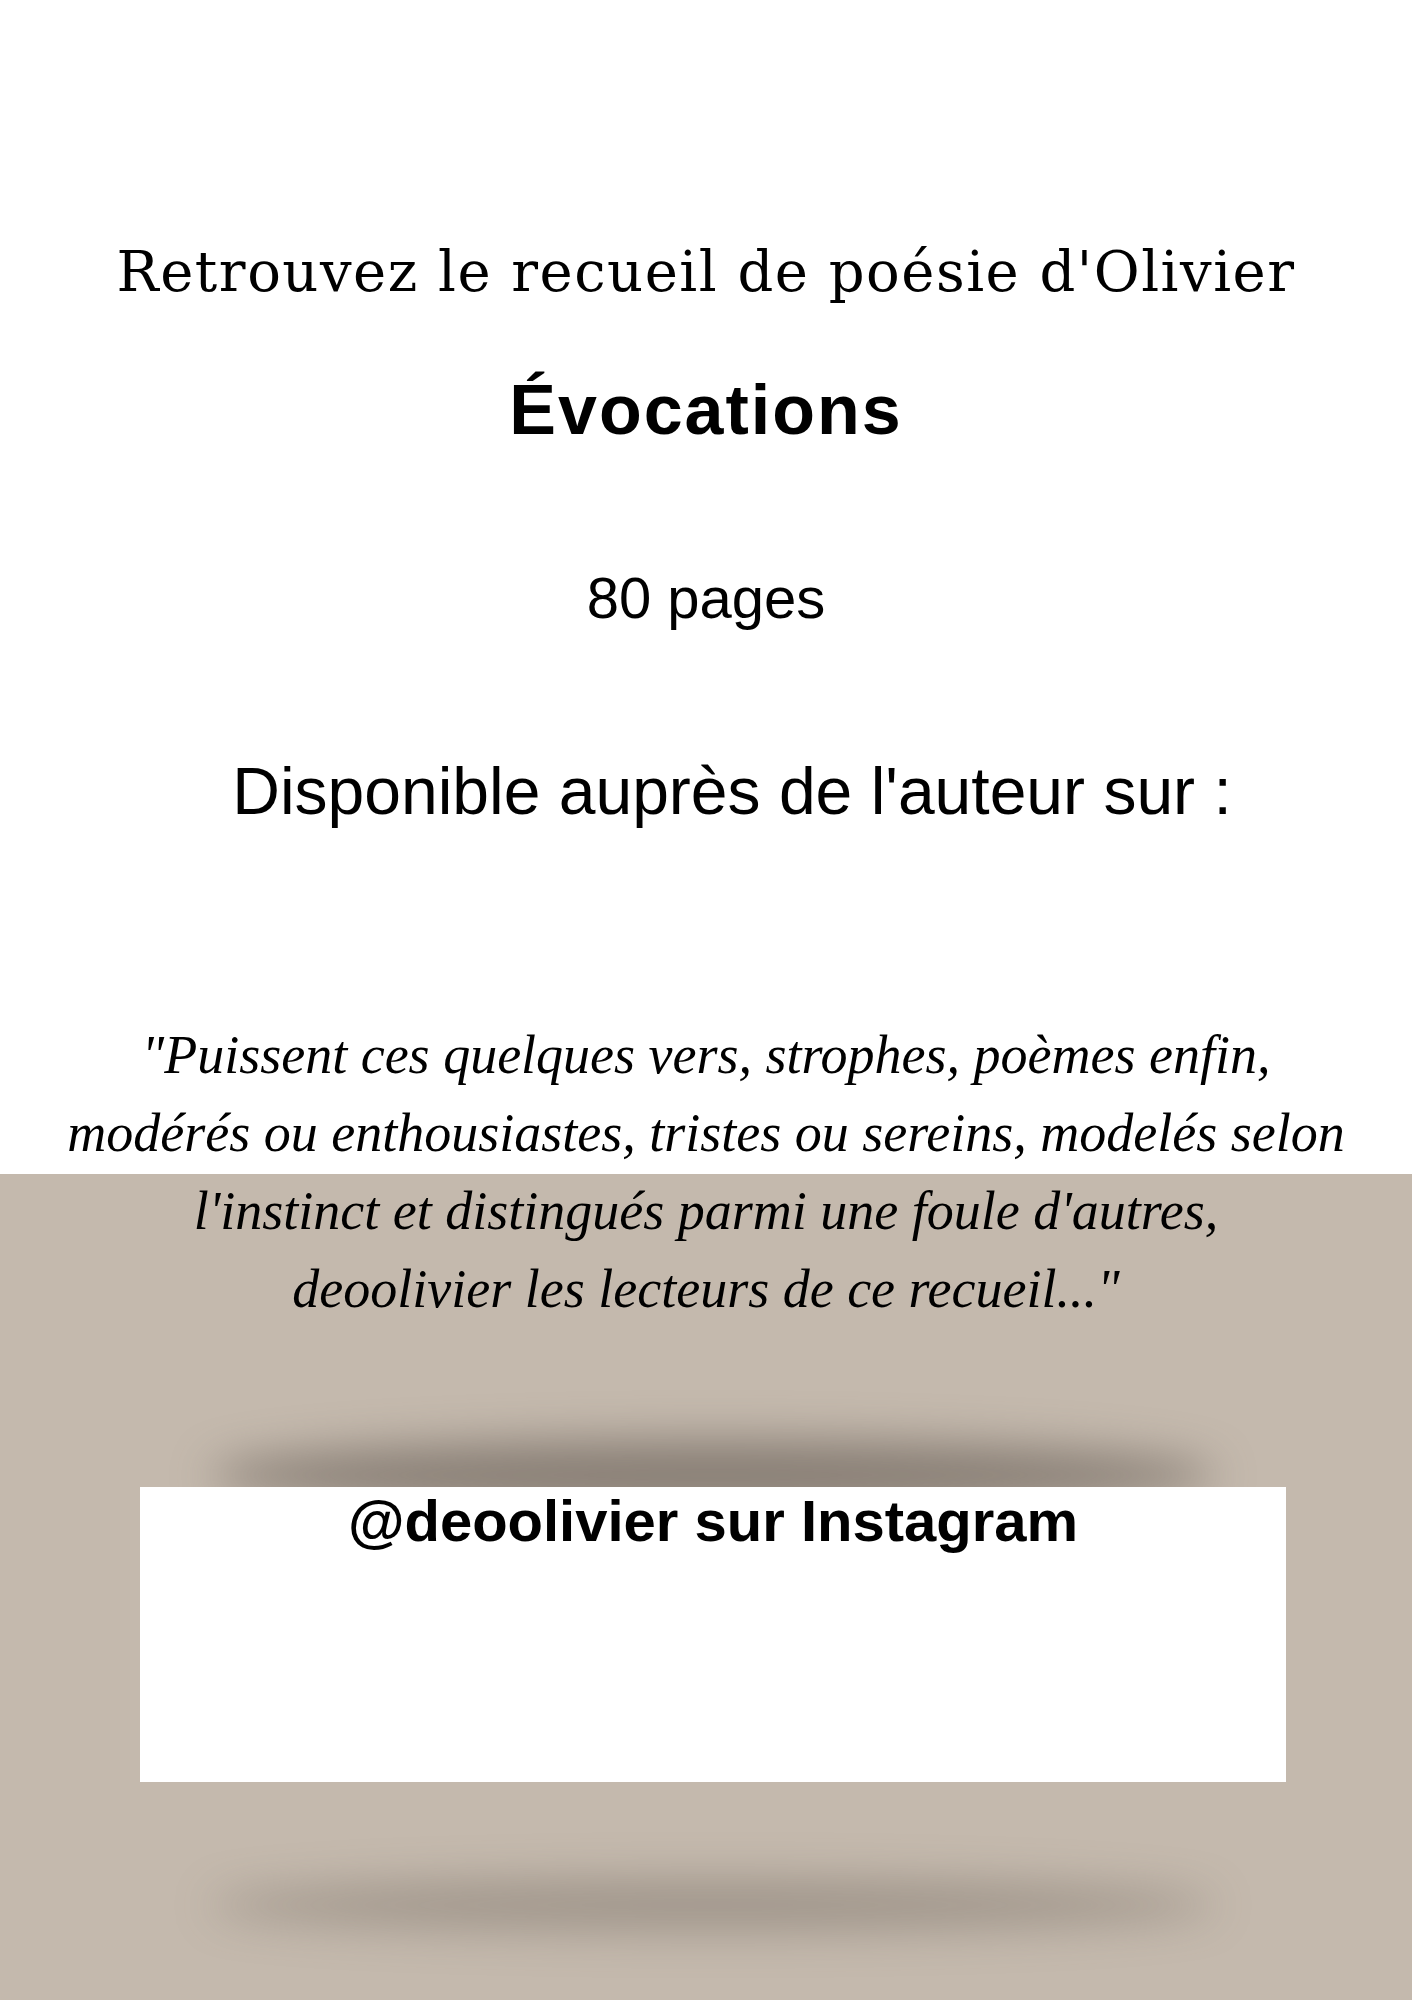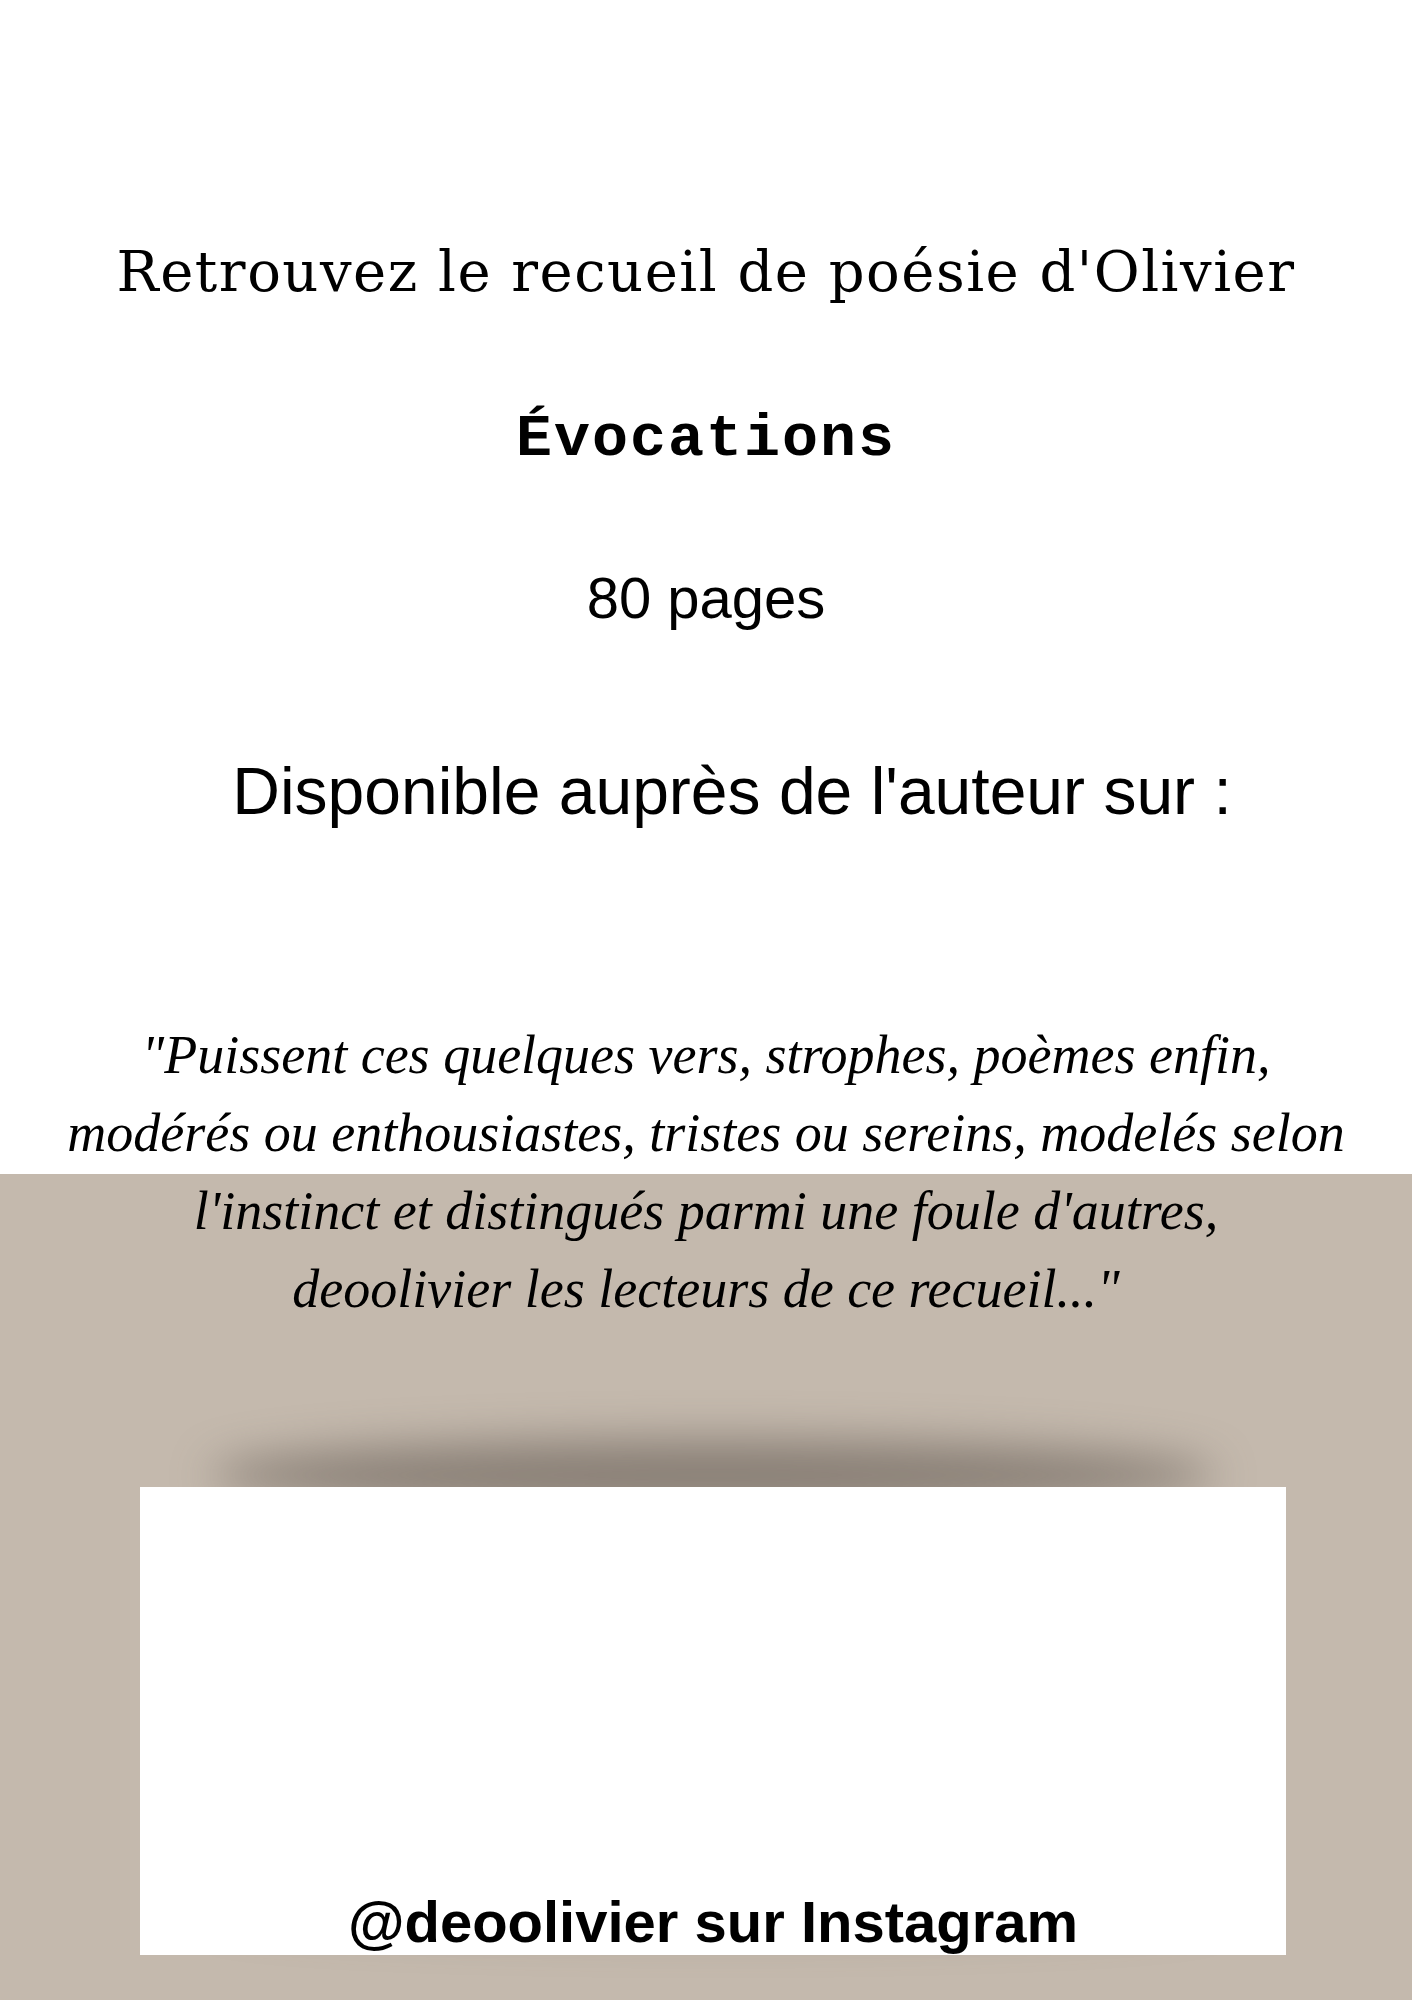--- a/index.html
+++ b/index.html
@@ -10,44 +10,44 @@
     .band {
       position: absolute; left: 0; top: 1174px; width: 1412px; height: 826px;
       background: #c4b9ad;
     }
     .center { position: absolute; left: 0; width: 1412px; text-align: center; }
     .intro {
       top: 232px; font-family: "DejaVu Serif", serif; font-size: 56px;
       letter-spacing: 1.5px; line-height: 80px;
     }
     .title {
-      top: 379px; font-family: Liberation Mono, monospace; font-weight: bold;
-      font-size: 60px; line-height: 120px; letter-spacing: 2px;
+      top: 350px; font-family: Liberation Sans, sans-serif; font-weight: bold;
+      font-size: 70px; line-height: 120px; letter-spacing: 2px;
     }
     .pages {
       top: 554px; font-family: "Liberation Sans", sans-serif; font-size: 58px; line-height: 88px;
     }
     .avail {
       top: 746px; font-family: "Liberation Sans", sans-serif; font-size: 66px; line-height: 90px; padding-left: 26px;
     }
     .quote {
       top: 1016px; font-family: "Liberation Serif", serif; font-style: italic;
       font-size: 54px; line-height: 78px; z-index: 2;
     }
     .quote div { white-space: nowrap; }
     .shadow {
       position: absolute; left: 210px; width: 1006px; height: 70px;
       filter: blur(22px); border-radius: 50%;
       background: rgba(90, 80, 72, 0.55);
     }
     .shadow.top { top: 1440px; }
     .shadow.bottom { top: 1880px; background: rgba(90,80,72,0.35); height: 50px; }
     .card {
-      position: absolute; left: 140px; top: 1487px; width: 1146px; height: 468px;
-      background: #ffffff; display: flex; align-items: flex-end; justify-content: center;
+      position: absolute; left: 140px; top: 1487px; width: 1146px; height: 295px;
+      background: #ffffff; display: flex; align-items: flex-start; justify-content: center;
       z-index: 2;
     }
     .card span {
       font-family: "Liberation Sans", sans-serif; font-weight: bold; font-size: 58px;
     }
   </style>
 </head>
 <body>
 
 <div class="band"></div>

